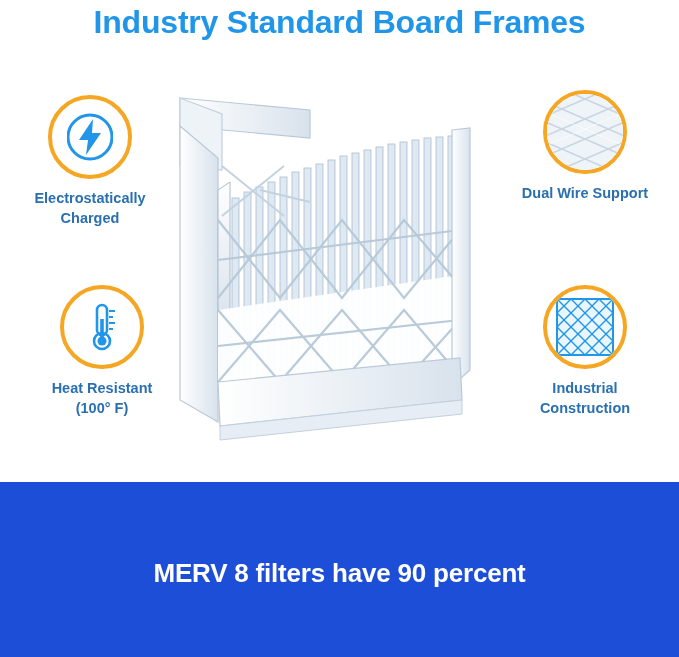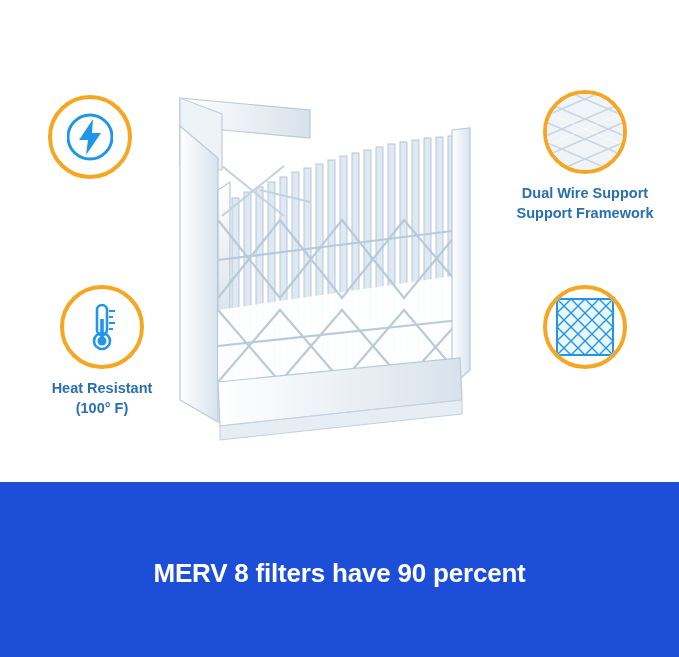--- a/index.html
+++ b/index.html
@@ -128,27 +128,32 @@
     line-height: 1.45;
     padding: 0 30px;
     letter-spacing: -0.2px;
   }
 </style>
 </head>
 <body>
 
 <div class="page">
 
+  <div class="title">Industry Standard Board Frames</div>
 
   <div class="feature feat-electro">
     <div class="circle">
       <svg class="icon-bolt" width="46" height="52" viewBox="0 0 46 52">
         <circle cx="23" cy="26" r="22" fill="none" stroke="#2196e8" stroke-width="3"></circle>
         <path d="M26 8 L12 29 H21 L19 44 L34 22 H25 Z" fill="#2196e8"></path>
       </svg>
+    </div>
+    <div class="caption">
+      <span>Electrostatically</span><br>
+      <span>Charged</span>
     </div>
   </div>
 
   <div class="feature feat-heat">
     <div class="circle">
       <svg class="icon-thermo" width="48" height="56" viewBox="0 0 48 56">
         <rect x="19" y="6" width="10" height="30" rx="5" fill="none" stroke="#2196e8" stroke-width="2.6"></rect>
         <circle cx="24" cy="42" r="8" fill="none" stroke="#2196e8" stroke-width="2.6"></circle>
         <circle cx="24" cy="42" r="4.5" fill="#2196e8"></circle>
         <rect x="22.2" y="20" width="3.6" height="20" fill="#2196e8"></rect>
@@ -172,33 +177,36 @@
           <path d="M-20 10 L96 -40 M-20 30 L96 -20 M-20 50 L96 0 M-20 70 L96 20 M-20 90 L96 40 M-20 110 L96 60 M-20 130 L96 80"></path>
           <path d="M-20 -40 L96 10 M-20 -20 L96 30 M-20 0 L96 50 M-20 20 L96 70 M-20 40 L96 90 M-20 60 L96 110 M-20 80 L96 130"></path>
         </g>
         <g stroke="#ffffff" stroke-width="0.8" fill="none" opacity="0.8">
           <path d="M-20 20 L96 -30 M-20 60 L96 10 M-20 -30 L96 20 M-20 10 L96 60"></path>
         </g>
       </svg>
     </div>
     <div class="caption">
       <span>Dual Wire Support</span><br>
-      <span>Support Framework</span>
     </div>
   </div>
 
   <div class="feature feat-indus">
     <div class="circle">
       <svg class="icon-grid" width="54" height="54" viewBox="0 0 54 54">
         <rect x="0" y="0" width="54" height="54" fill="#eaf6fd"></rect>
         <g stroke="#2196e8" stroke-width="1.4" fill="none">
           <path d="M-14 0 L54 68 M-14 -14 L68 68 M0 -14 L68 54 M14 -14 L68 40 M28 -14 L68 26 M-14 14 L40 68 M-14 28 L26 68"></path>
           <path d="M54 -14 L-14 54 M68 -14 L-14 68 M68 0 L0 68 M68 14 L14 68 M68 28 L28 68 M40 -14 L-14 40 M26 -14 L-14 26"></path>
         </g>
       </svg>
+    </div>
+    <div class="caption">
+      <span>Industrial</span><br>
+      <span>Construction</span>
     </div>
   </div>
 
   <div class="product">
     <svg width="345" height="400" viewBox="0 0 345 400">
       <defs>
         <linearGradient id="pleatGrad" x1="0" y1="0" x2="0" y2="1">
           <stop offset="0%" stop-color="#ffffff"></stop>
           <stop offset="100%" stop-color="#c8d6e4"></stop>
         </linearGradient>

